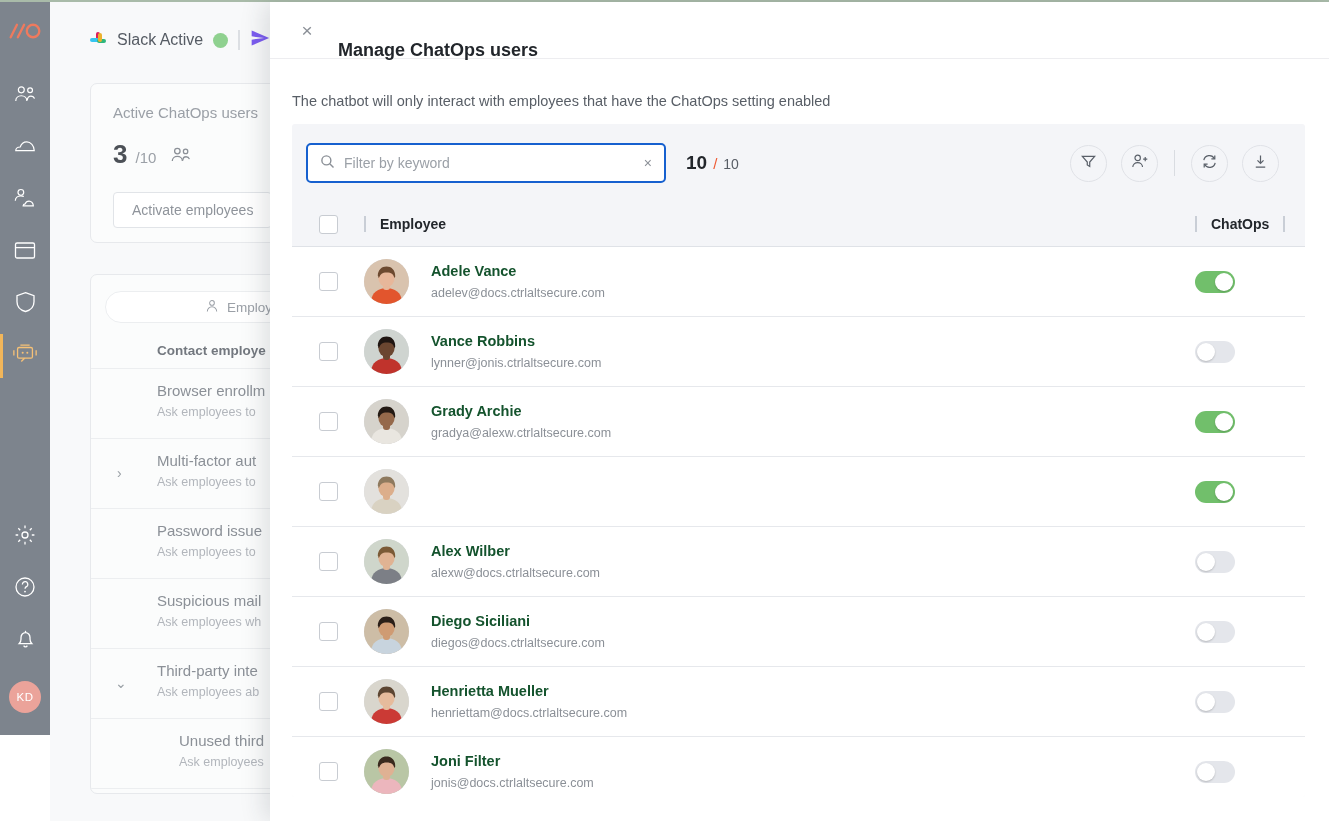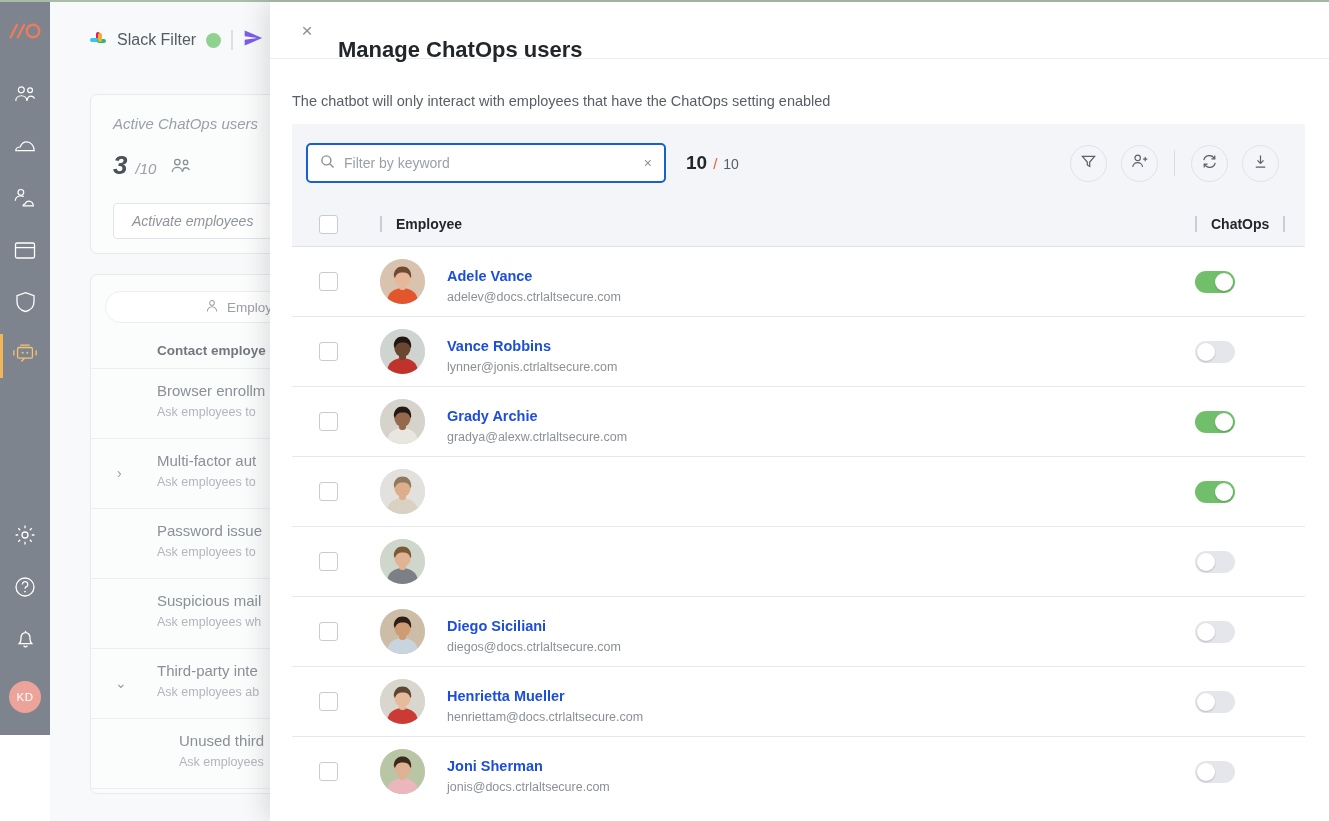--- a/index.html
+++ b/index.html
@@ -56,21 +56,21 @@
   }
   .slack-glyph { width: 17px; height: 17px; position: relative; display: inline-block; }
   .slack-glyph i { position: absolute; border-radius: 2px; display: block; }
   .status-dot { width: 15px; height: 15px; border-radius: 50%; background: #8fd18f; }
   .vbar { width: 2px; height: 20px; background: #dcdfe3; }
 
   .card {
     position: absolute; background: #fbfcfc;
     border: 1px solid #e7e9ec; border-radius: 7px;
   }
-  .card-kpi { top: 92px; left: 40px; width: 330px; height: 160px; padding: 20px 22px; font-style: italic; }
+  .card-kpi { top: 81px; left: 40px; width: 330px; height: 160px; padding: 20px 22px; }
   .kpi-title { font-size: 15px; color: #9ba0a7; }
   .kpi-row { margin-top: 18px; display: flex; align-items: baseline; gap: 8px; }
   .kpi-num { font-size: 26px; color: #4c5157; font-weight: bold; }
   .kpi-den { font-size: 15px; color: #9ba0a7; }
   .kpi-btn {
     margin-top: 22px; display: inline-block;
     border: 1px solid #e1e4e8; border-radius: 4px;
     padding: 9px 18px; font-size: 14px; color: #8f949b; background: #fff;
   }
 
@@ -103,21 +103,21 @@
     box-shadow: -7px 0 22px rgba(40,45,55,0.13);
   }
   .modal-head {
     height: 57px; display: flex; align-items: center; gap: 22px;
     padding-left: 28px; border-bottom: 1px solid #ededf0;
   }
   .modal-close {
     font-size: 19px; color: #8b9097; line-height: 1; cursor: pointer;
     width: 18px; text-align: center;
   }
-  .modal-title { font-size: 22px; font-weight: bold; color: #22262b; margin-top: 40px; }
+  .modal-title { font-size: 18px; font-weight: bold; color: #22262b; margin-top: 40px; }
   .modal-sub {
     padding: 34px 28px 0 22px; font-size: 14.5px; color: #585e66;
   }
 
   .panel {
     position: absolute; top: 122px; left: 22px; width: 1013px; height: 673px;
     background: #f4f5f8; border-radius: 3px; overflow: hidden;
   }
   .toolbar {
     height: 78px; display: flex; align-items: center; padding: 0 26px 0 14px;
@@ -144,42 +144,42 @@
     display: flex; align-items: center; justify-content: center;
     color: #5a6069; cursor: pointer;
   }
   .tool-div { width: 1px; height: 26px; background: #d9dce1; margin: 0 2px; }
 
   .thead {
     height: 45px; display: flex; align-items: center;
     border-bottom: 1px solid #dfe2e7; background: #f4f5f8;
   }
   .col-check { width: 72px; display: flex; align-items: center; justify-content: center; }
-  .col-emp { flex: 1; display: flex; align-items: flex-end; margin-left: 16px; }
+  .col-emp { flex: 1; display: flex; align-items: center; }
   .col-ops { width: 110px; display: flex; align-items: flex-end; }
   .hsep { width: 2px; height: 16px; background: #c9ced6; margin-right: 14px; }
   .hsep.tail { margin-right: 0; margin-left: 14px; }
   .th-label { font-size: 14px; font-weight: bold; color: #22262b; }
 
   .tbody { background: #ffffff; }
   .trow {
     height: 70px; display: flex; align-items: center;
     border-bottom: 1px solid #e6e8ec; background: #ffffff;
   }
   .chk {
     width: 19px; height: 19px; border: 1px solid #c8ccd2; border-radius: 3px; background: #fff;
     cursor: pointer;
   }
   .avatar {
     width: 45px; height: 45px; border-radius: 50%;
     background: #d8dbdf; overflow: hidden; flex: 0 0 auto;
     margin-right: 22px; position: relative;
   }
   .avatar svg { display: block; width: 45px; height: 45px; }
-  .emp-name { font-size: 14.5px; font-weight: bold; color: #1d4ed8; line-height: 1.2; }
+  .emp-name { font-size: 14.5px; font-weight: bold; color: #14532d; line-height: 1.2; }
   .emp-mail { font-size: 12.5px; color: #8b9097; margin-top: 5px; }
 
   .toggle {
     width: 40px; height: 22px; border-radius: 11px; position: relative;
     background: #e4e6eb; cursor: pointer; transition: background .15s;
   }
   .toggle.on { background: #71bf6b; }
   .toggle .knob {
     position: absolute; top: 2px; left: 2px; width: 18px; height: 18px;
     border-radius: 50%; background: #ffffff; box-shadow: 0 1px 2px rgba(0,0,0,.2);
@@ -197,21 +197,21 @@
 
     <div class="bg-canvas">
 
       <div class="bg-header">
         <span class="slack-glyph">
           <i style="background:#e01e5a; left:6px; top:0; width:4px; height:9px;"></i>
           <i style="background:#36c5f0; left:0; top:6px; width:9px; height:4px;"></i>
           <i style="background:#2eb67d; left:7px; top:7px; width:9px; height:4px;"></i>
           <i style="background:#ecb22e; left:8px; top:1px; width:4px; height:9px;"></i>
         </span>
-        <span>Slack Filter</span>
+        <span>Slack Active</span>
         <span class="status-dot"></span>
         <span class="vbar"></span>
         <span style="color:#7b5cf0;">
           <svg width="20" height="20" viewBox="0 0 24 24" fill="currentColor">
               <path d="M2 21l21-9L2 3v7l15 2-15 2z"></path>
             </svg>
         </span>
       </div>
 
       <div class="card card-kpi">
@@ -550,20 +550,24 @@
             <div class="col-emp">
               <div class="avatar">
                 <svg viewBox="0 0 45 45">
                   <rect width="45" height="45" fill="#cfd6cb"></rect>
                   <ellipse cx="22.5" cy="41" rx="15" ry="12" fill="#7c7f86"></ellipse>
                   <rect x="19" y="23" width="7" height="8" rx="3" fill="#e0b393"></rect>
                   <ellipse cx="22.5" cy="18.5" rx="8.2" ry="9.4" fill="#e0b393"></ellipse>
                   <path d="M13.8 17c0-6.4 3.9-9.6 8.7-9.6s8.7 3.2 8.7 9.6c0 1.6-.6 2.6-1.1 1.1-.8-2.6-2.4-4.6-7.6-4.6-4.2 0-6.2 1.9-7.1 4.6-.6 1.5-1.2.6-1.2-1.1z" fill="#7b5a36"></path>
                 </svg>
               </div>
+              <div>
+                <div class="emp-name">Alex Wilber</div>
+                <div class="emp-mail">alexw@docs.ctrlaltsecure.com</div>
+              </div>
             </div>
             <div class="col-ops">
               <div class="toggle">
                 <span class="knob"></span>
               </div>
             </div>
           </div>
           <div class="trow">
             <div class="col-check">
               <div class="chk"></div>
@@ -622,21 +626,21 @@
               <div class="avatar">
                 <svg viewBox="0 0 45 45">
                   <rect width="45" height="45" fill="#b9c6a5"></rect>
                   <ellipse cx="22.5" cy="41" rx="15" ry="12" fill="#ecb6bd"></ellipse>
                   <rect x="19" y="23" width="7" height="8" rx="3" fill="#dfb193"></rect>
                   <ellipse cx="22.5" cy="18.5" rx="8.2" ry="9.4" fill="#dfb193"></ellipse>
                   <path d="M13.8 17c0-6.4 3.9-9.6 8.7-9.6s8.7 3.2 8.7 9.6c0 1.6-.6 2.6-1.1 1.1-.8-2.6-2.4-4.6-7.6-4.6-4.2 0-6.2 1.9-7.1 4.6-.6 1.5-1.2.6-1.2-1.1z" fill="#3a2a1e"></path>
                 </svg>
               </div>
               <div>
-                <div class="emp-name">Joni Sherman</div>
+                <div class="emp-name">Joni Filter</div>
                 <div class="emp-mail">jonis@docs.ctrlaltsecure.com</div>
               </div>
             </div>
             <div class="col-ops">
               <div class="toggle">
                 <span class="knob"></span>
               </div>
             </div>
           </div>
         </div>

